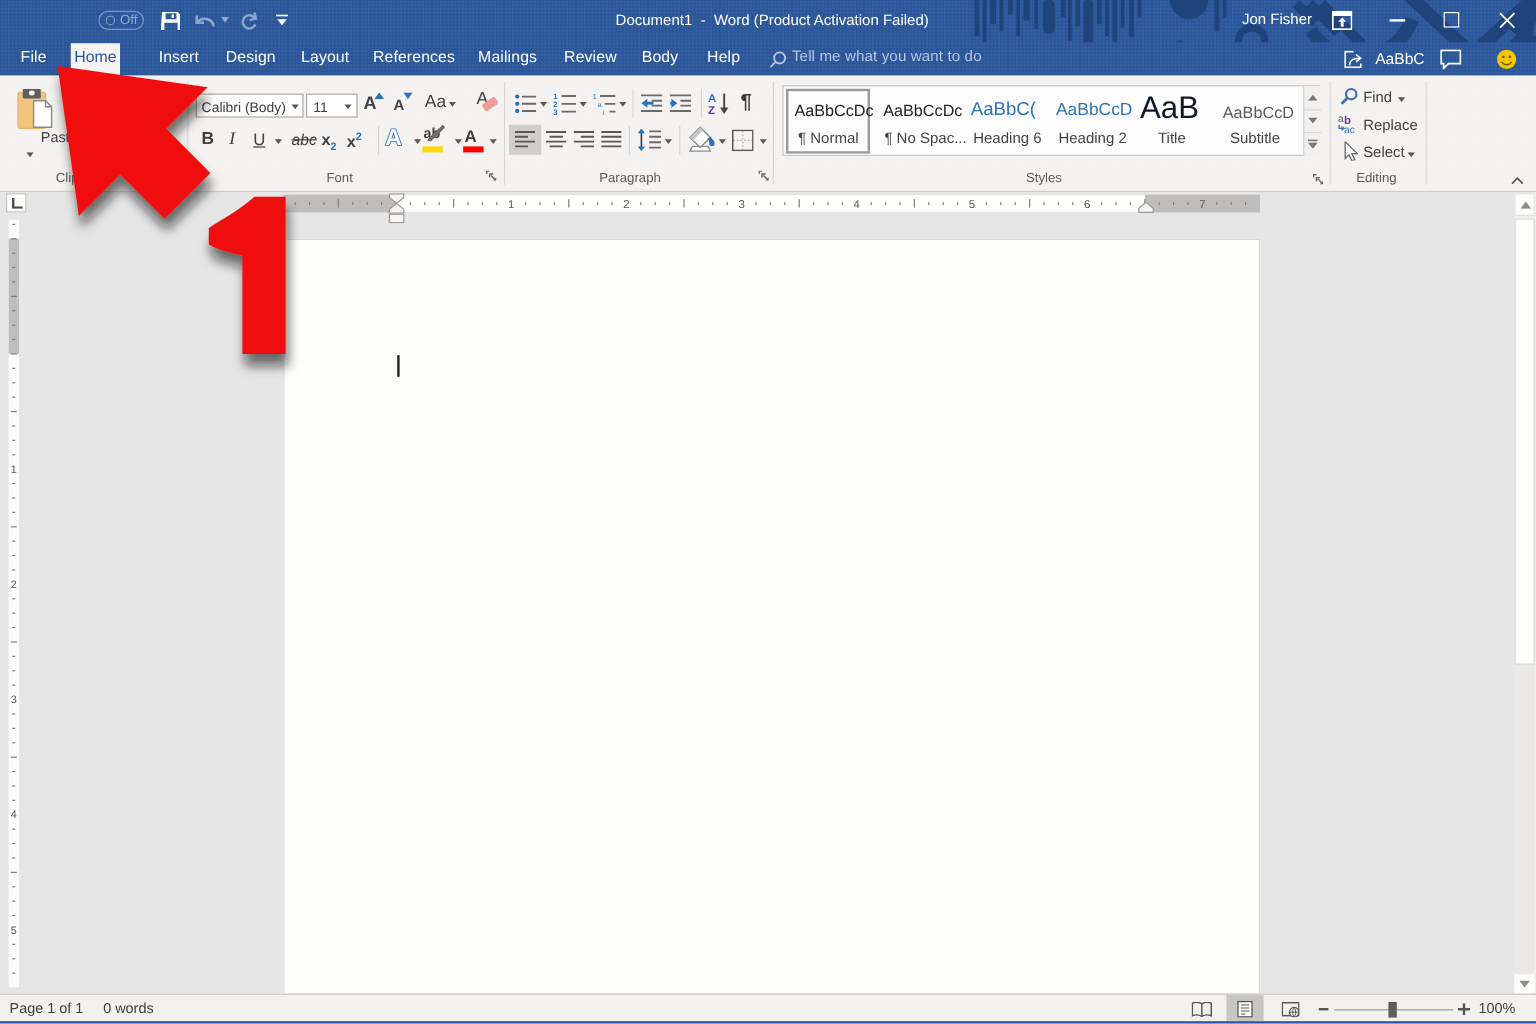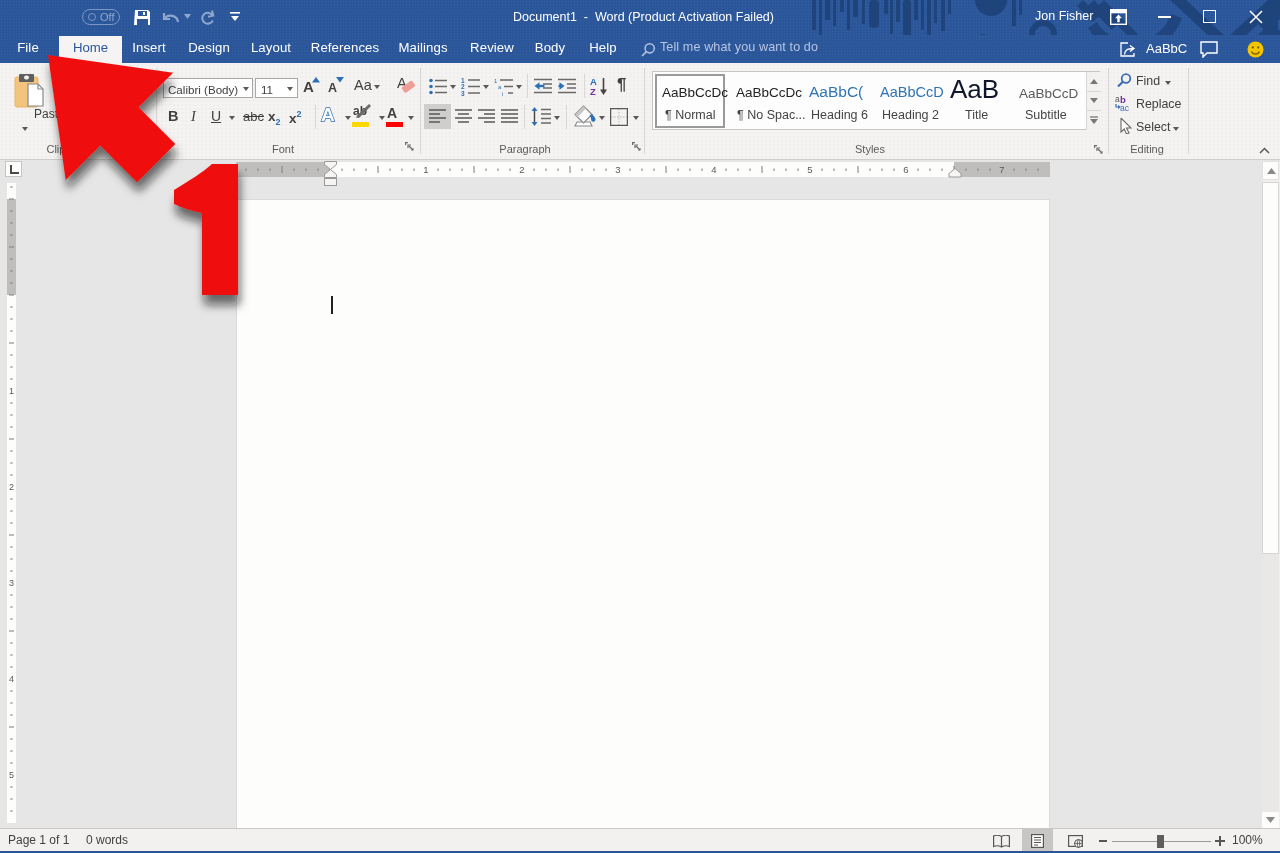--- a/index.html
+++ b/index.html
@@ -6,21 +6,21 @@
   html,body { width:1280px; height:853px; overflow:hidden; }
   body { font-family:"Liberation Sans", sans-serif; position:relative; background:#e7e6e6; }
   .abs { position:absolute; }
   
   #titlebar { left:0; top:0; width:1280px; height:35px; background:#2b579a;
     background-image:radial-gradient(circle, rgba(255,255,255,0.055) 0.8px, transparent 0.9px); background-size:3px 3px; }
   #tabrow { left:0; top:35px; width:1280px; height:28px; background:#2b579a;
     background-image:radial-gradient(circle, rgba(255,255,255,0.055) 0.8px, transparent 0.9px); background-size:3px 3px; }
   .ttxt { color:#fff; font-size:12.5px; white-space:nowrap; }
   .tabtxt { color:#fff; font-size:13.2px; white-space:nowrap; transform:translateX(-50%); top:5px; letter-spacing:0.1px;}
-  #hometab { left:59px; top:1px; width:63px; height:27px; background:#f5f4f2;padding-left:16px; }
+  #hometab { left:59px; top:1px; width:41px; height:27px; background:#f5f4f2;padding-left:16px; }
   #hometab span { position:absolute; left:50%; transform:translateX(-50%); top:4px; color:#2b579a; font-size:13.2px; }
   
   #ribbon { left:0; top:63px; width:1280px; height:97px; background:#f4f3f1;
     background-image:radial-gradient(circle, #efeeec 0.7px, transparent 0.8px);
     background-size:4px 4px; border-bottom:1px solid #cfcdcb;}
   .gdiv { position:absolute; width:1px; background:#d9d7d5; top:5px; height:86px; }
   .glabel { position:absolute; font-size:11px; color:#5c5a58; transform:translateX(-50%); top:80px; white-space:nowrap;}
   .icontxt { color:#404040; }
   .combo { position:absolute; background:#fff; border:1px solid #aaa8a6; }
   .caret { position:absolute; width:0; height:0; border-left:3.5px solid transparent; border-right:3.5px solid transparent; border-top:4px solid #5a5856; }
@@ -203,21 +203,21 @@
 
   <span class="abs icontxt" style="left:397px;top:12px;font-size:14.5px;">A</span>
   <svg class="abs" style="left:400px;top:17px" width="16" height="13" viewBox="0 0 16 13">
     <rect x="2" y="3.5" width="13" height="7" rx="2" transform="rotate(-35 8 7)" fill="#ef9d97"></rect>
   </svg>
 
   <span class="abs icontxt" style="left:168px;top:45px;font-size:14.5px;font-weight:bold;">B</span>
   <span class="abs icontxt" style="left:191px;top:45px;font-size:14.5px;font-style:italic;font-family:'Liberation Serif',serif;">I</span>
   <span class="abs icontxt" style="left:211px;top:45px;font-size:14px;text-decoration:underline;">U</span>
   <div class="caret" style="left:229px;top:53px;"></div>
-  <span class="abs icontxt" style="left:243px;top:46px;font-size:13px;text-decoration:line-through;">abc</span>
+  <span class="abs icontxt" style="left:243px;top:46px;font-size:13px;text-decoration:line-through;font-style:italic;">abc</span>
   <span class="abs icontxt" style="left:268px;top:46px;font-size:13.5px;font-weight:bold;">x<sub style="font-size:9px;color:#2b71b8;">2</sub></span>
   <span class="abs icontxt" style="left:289px;top:46px;font-size:13.5px;font-weight:bold;">x<sup style="font-size:9px;color:#2b71b8;">2</sup></span>
   <div class="gdiv" style="left:315px;top:42px;height:24px;"></div>
   <svg class="abs" style="left:320px;top:41px" width="22" height="22" viewBox="0 0 22 22">
       <text x="1" y="17" font-size="19" font-weight="bold" font-family="Liberation Sans" fill="#fdfdfd" stroke="#2e6db5" stroke-width="1.4" paint-order="stroke">A</text>
     </svg>
   <div class="caret" style="left:345px;top:53px;"></div>
   <span class="abs icontxt" style="left:353px;top:41px;font-size:12px;font-weight:bold;">ab</span>
   <svg class="abs" style="left:355px;top:41px" width="16" height="14" viewBox="0 0 16 14">
       <path d="M14,0 L16,2 L4,14 L1,13.5 L2,11.5 Z" fill="#6a6a6a"></path>

